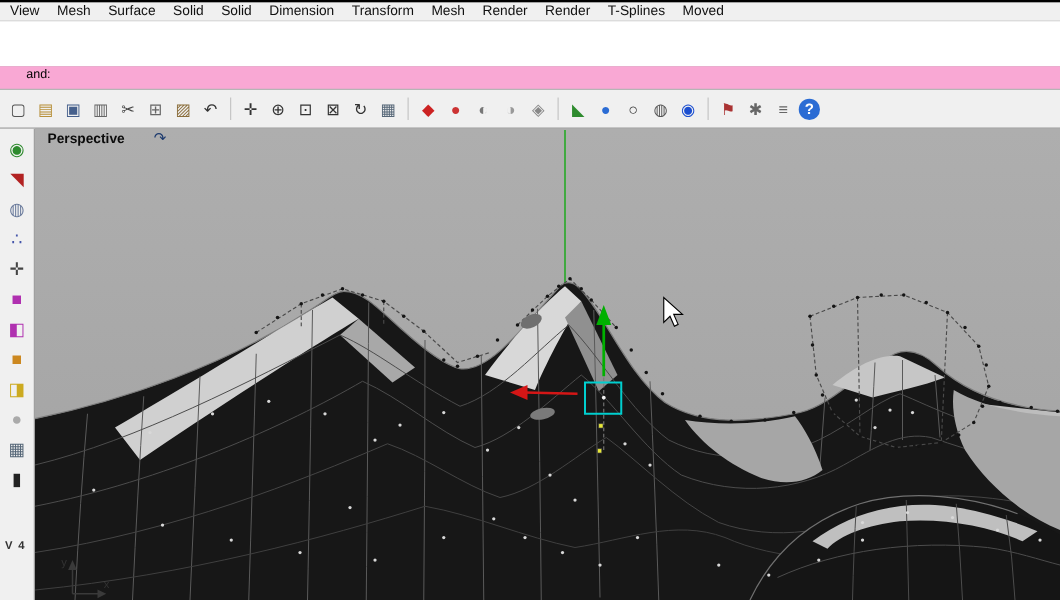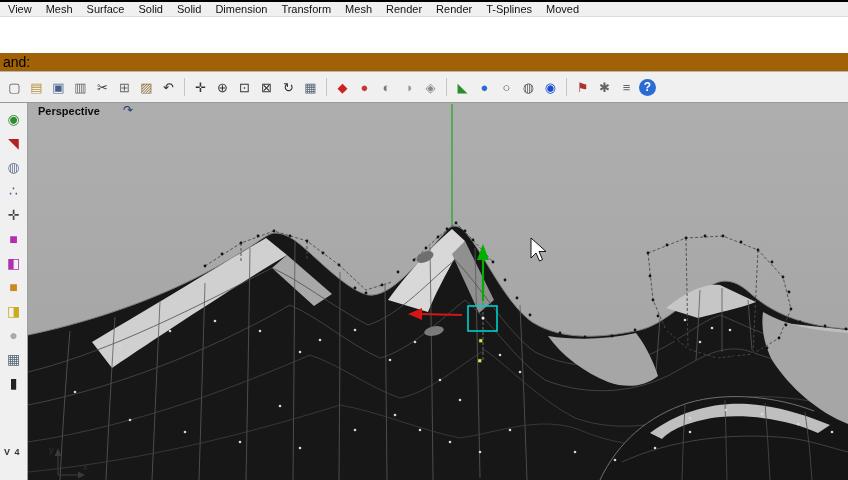--- a/index.html
+++ b/index.html
@@ -7,36 +7,36 @@
   body { font-family: "Liberation Sans", sans-serif; background: #a8a8a8; position: relative; }
 
   .top-strip { height: 2px; background: #000; }
   .menubar { height: 15px; background: #f0f0f0; display: flex; align-items: center;
              padding: 0 8px; gap: 14px; font-size: 11px; color: #111;
              border-bottom: 1px solid #dcdcdc; }
   .menu-item { cursor: default; white-space: nowrap; }
 
   .cmdarea { height: 36px; background: #fff; color: #111; font-size: 12px;
              line-height: 17px; padding: 1px 3px; white-space: pre; overflow: hidden; }
-  .promptrow { height: 19px; background: #a16207; color: #000; font-size: 14px;
-               padding: 1px 3px; border-bottom: 1px solid #b5b5b5; white-space: pre; }
+  .promptrow { height: 19px; background: #f9a8d4; color: #000; font-size: 10px;
+               padding: 1px 21px; border-bottom: 1px solid #b5b5b5; white-space: pre; }
 
   .toolbar { height: 31px; background: #f0f0f0; display: flex; align-items: center;
              padding: 0 5px; gap: 3px; border-bottom: 1px solid #999; }
   .tbi { width: 19px; height: 19px; display: flex; align-items: center; justify-content: center;
          font-size: 13px; line-height: 19px; border-radius: 2px; }
   .tbi.round { border-radius: 50%; font-weight: bold; font-size: 12px; width: 17px; height: 17px; }
   .tb-sep { width: 1px; height: 18px; background: #c6c6c6; margin: 0 3px; }
 
   .content { position: absolute; left: 0; top: 103px; width: 848px; height: 377px; display: flex; }
   .side { width: 28px; background: #f0f0f0; border-right: 1px solid #a0a0a0; position: relative;
           display: flex; flex-direction: column; align-items: center; padding-top: 6px; gap: 4px; }
   .sbi { width: 20px; height: 20px; display: flex; align-items: center; justify-content: center;
          font-size: 14px; line-height: 20px; }
-  .version { position: absolute; left: 4px; top: 344px; font-size: 9px; font-weight: bold;
+  .version { position: absolute; left: 4px; top: 328px; font-size: 9px; font-weight: bold;
              color: #333; letter-spacing: 1px; white-space: pre; }
 
   .vp { position: relative; width: 820px; height: 377px; overflow: hidden; }
   .vp svg { display: block; }
   .vp-label { position: absolute; left: 10px; top: 2px; font-size: 11px; font-weight: bold;
               color: #0c0c0c; }
   .vp-corner-icon { position: absolute; left: 95px; top: 0px; font-size: 12px; color: #1c3a6e; }
 </style>
 </head>
 <body>

